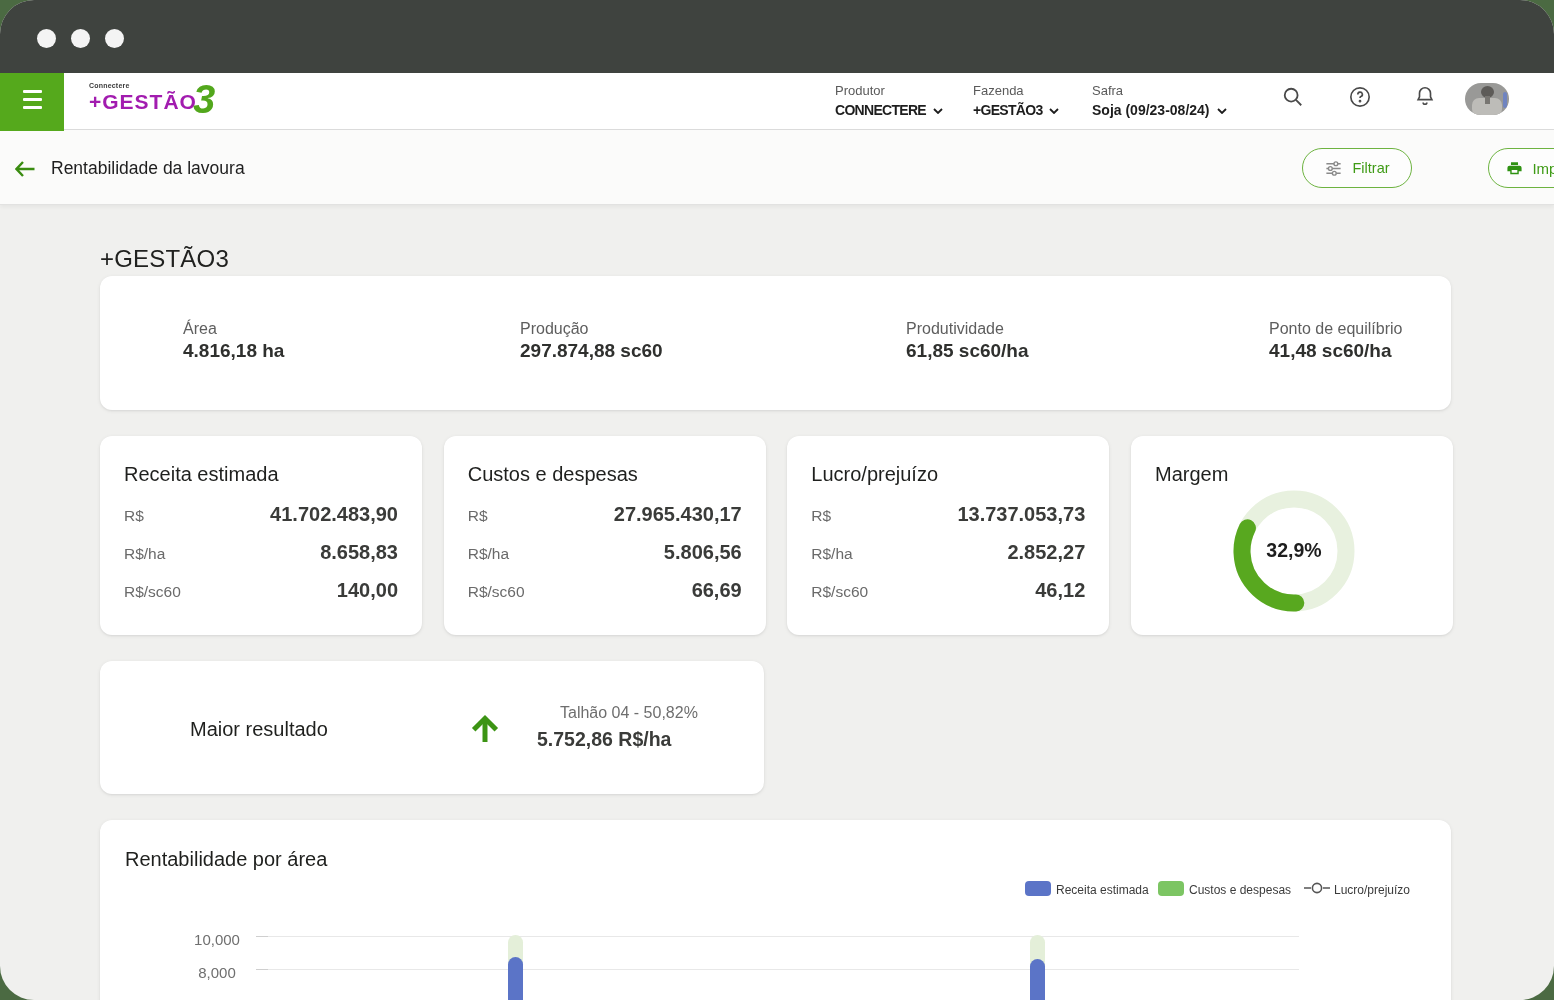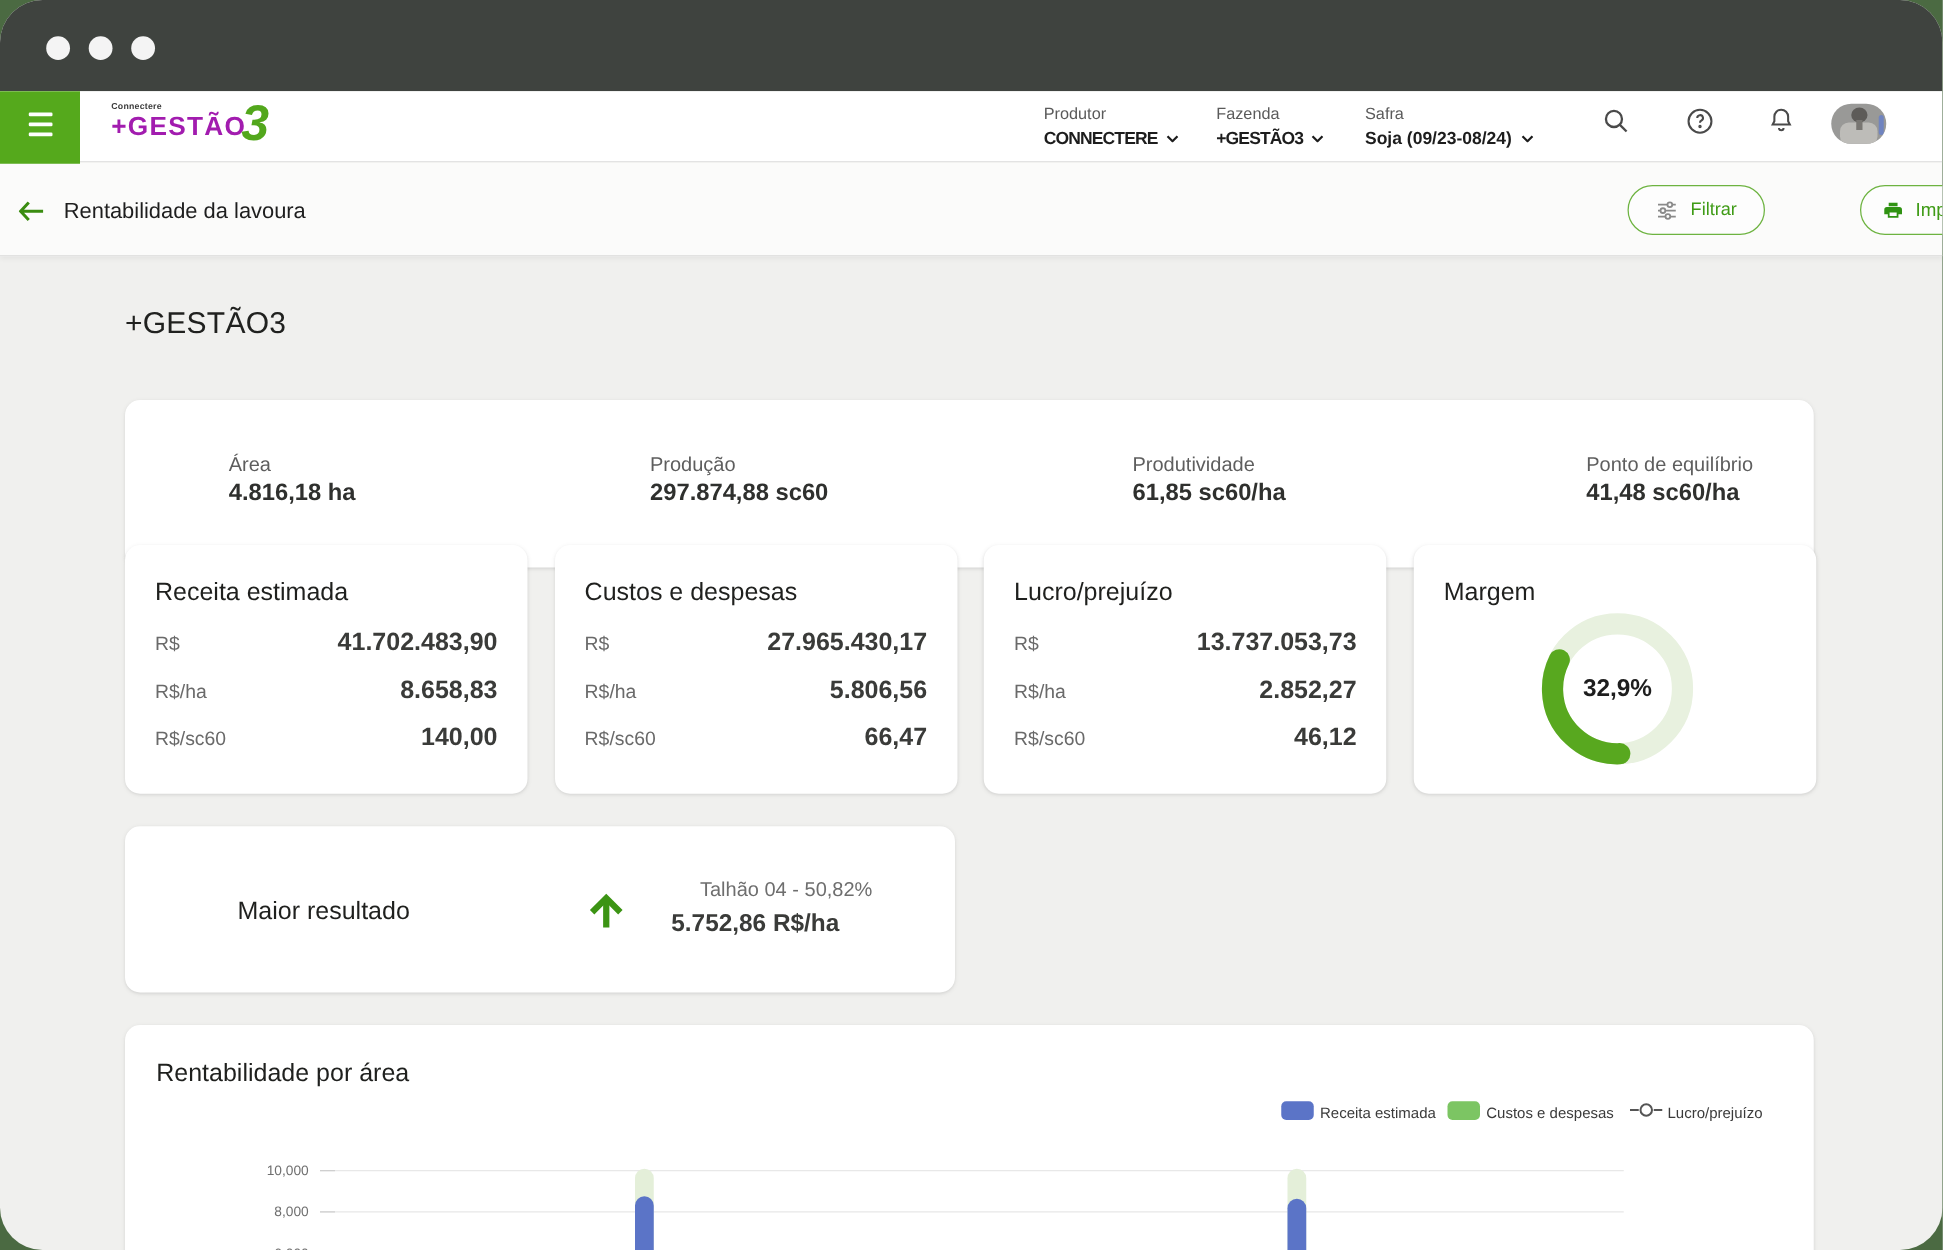--- a/index.html
+++ b/index.html
@@ -31,21 +31,21 @@
 #h1 { position:absolute; left:100px; top:245px; font-size:24px; font-weight:500; color:#20211f; letter-spacing:0.2px; }
 .slabel { position:absolute; font-size:16px; color:#5e5e5e; }
 .sval { position:absolute; font-size:19px; font-weight:700; color:#2f302e; }
 .ctitle { position:absolute; font-size:20px; color:#1f201e; }
 .rowlbl { position:absolute; font-size:15.5px; color:#6a6a6a; }
 .rowval { position:absolute; font-size:20px; font-weight:700; color:#3a3b39; text-align:right; }
 .glbl { position:absolute; font-size:16px; color:#6e6e6e; }
 .gval { position:absolute; font-size:19.5px; font-weight:700; color:#3a3b39; }
 
 .leg { position:absolute; font-size:12px; color:#3b3b3b; }
-.axlbl { position:absolute; font-size:11px; color:#6f6f6f; text-align:right; width:60px; }
+.axlbl { position:absolute; font-size:15px; color:#6f6f6f; text-align:center; width:60px; }
 .grid { position:absolute; left:256px; width:1043px; height:1px; background:#e8e8e8; }
 .bar { position:absolute; width:15px; border-radius:8px 8px 0 0; }
 </style>
 </head>
 <body>
 <div id="page">
 
   <div id="titlebar">
     <div class="dot" style="left:36.5px;"></div>
     <div class="dot" style="left:70.5px;"></div>
@@ -115,21 +115,21 @@
     <div class="btn" style="left:1488px; width:117px;">
       <svg width="17" height="17" viewBox="0 0 24 24" fill="#2f9212" style="margin-right:9px;">
           <path d="M19 8H5a3 3 0 0 0-3 3v5h4v4h12v-4h4v-5a3 3 0 0 0-3-3zM16 18H8v-4h8v4zM17 3H7v4h10V3z"></path>
         </svg>
       <span style="font-size:15px;">Imprimir</span>
     </div>
   </div>
 
   <div id="h1">+GESTÃO3</div>
 
-  <div class="card" style="left:100px; top:276px; width:1351px; height:134px;margin-top:44px;">
+  <div class="card" style="left:100px; top:276px; width:1351px; height:134px;">
     <div class="slabel" style="left:83px; top:44px;">Área</div>
     <div class="sval" style="left:83px; top:64px;">4.816,18 ha</div>
     <div class="slabel" style="left:420px; top:44px;">Produção</div>
     <div class="sval" style="left:420px; top:64px;">297.874,88 sc60</div>
     <div class="slabel" style="left:806px; top:44px;">Produtividade</div>
     <div class="sval" style="left:806px; top:64px;">61,85 sc60/ha</div>
     <div class="slabel" style="left:1169px; top:44px;">Ponto de equilíbrio</div>
     <div class="sval" style="left:1169px; top:64px;">41,48 sc60/ha</div>
   </div>
 
@@ -142,21 +142,21 @@
     <div class="rowlbl" style="left:24px; top:147px;">R$/sc60</div>
     <div class="rowval" style="right:24px; top:143px;">140,00</div>
   </div>
   <div class="card" style="left:443.7px; top:436px; width:322px; height:199px;">
     <div class="ctitle" style="left:24px; top:27px;">Custos e despesas</div>
     <div class="rowlbl" style="left:24px; top:71px;">R$</div>
     <div class="rowval" style="right:24px; top:67px;">27.965.430,17</div>
     <div class="rowlbl" style="left:24px; top:109px;">R$/ha</div>
     <div class="rowval" style="right:24px; top:105px;">5.806,56</div>
     <div class="rowlbl" style="left:24px; top:147px;">R$/sc60</div>
-    <div class="rowval" style="right:24px; top:143px;">66,47</div>
+    <div class="rowval" style="right:24px; top:143px;">66,69</div>
   </div>
   <div class="card" style="left:787.3px; top:436px; width:322px; height:199px;">
     <div class="ctitle" style="left:24px; top:27px;">Lucro/prejuízo</div>
     <div class="rowlbl" style="left:24px; top:71px;">R$</div>
     <div class="rowval" style="right:24px; top:67px;">13.737.053,73</div>
     <div class="rowlbl" style="left:24px; top:109px;">R$/ha</div>
     <div class="rowval" style="right:24px; top:105px;">2.852,27</div>
     <div class="rowlbl" style="left:24px; top:147px;">R$/sc60</div>
     <div class="rowval" style="right:24px; top:143px;">46,12</div>
   </div>

